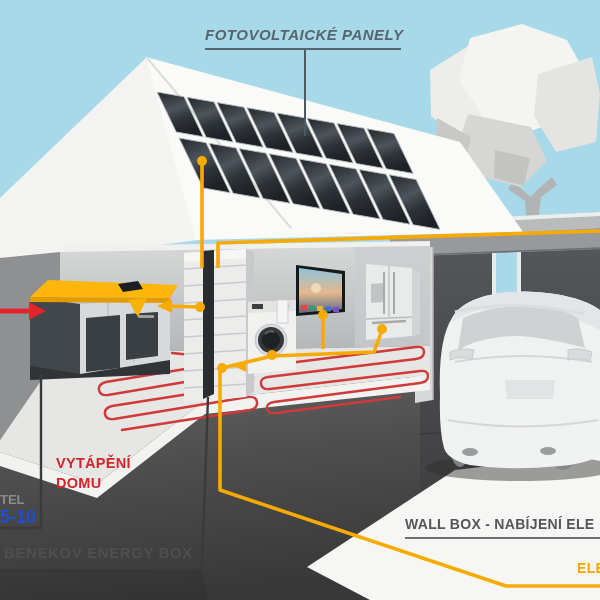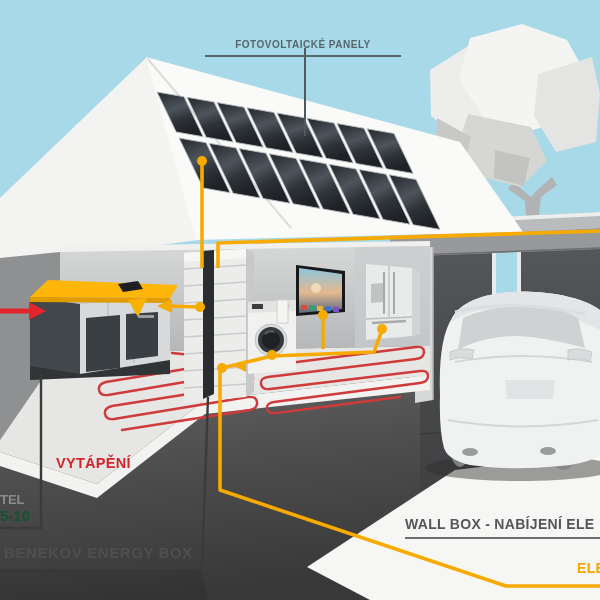--- a/index.html
+++ b/index.html
@@ -1,24 +1,24 @@
 <!DOCTYPE html>
 <html><head>
 <meta charset="utf-8">
 <style>
   html,body{margin:0;padding:0;background:#222;}
   #stage{position:relative;width:600px;height:600px;overflow:hidden;background:#a7d9e8;
          font-family:"Liberation Sans",sans-serif;}
   #scene{position:absolute;left:0;top:0;}
   .lbl{position:absolute;font-weight:bold;white-space:nowrap;}
-  #solar-label{left:205px;top:39px;width:196px;text-align:center;font-size:10px;
-               letter-spacing:.5px;color:#57666e;border-bottom:2px solid #57666e;padding-bottom:5px;}
+  #solar-label{left:205px;top:26px;width:196px;text-align:center;font-size:15px;
+               letter-spacing:.5px;color:#57666e;border-bottom:2px solid #57666e;padding-bottom:5px;font-style:italic;}
   #heat-label{left:56px;top:425px;font-size:14.5px;line-height:20px;color:#d4262b;letter-spacing:.3px;margin-top:28px;}
   #frag1{left:0px;top:492px;width:24px;text-align:left;font-size:13px;color:#8a8b8d;}
-  #frag2{left:0px;top:507px;width:28px;text-align:left;font-size:15px;color:#14532d;}
+  #frag2{left:0px;top:507px;width:28px;text-align:left;font-size:18px;color:#1d4ed8;}
   #benekov-label{left:4px;top:544px;font-size:15px;color:#4d4f51;letter-spacing:.6px;}
   #wallbox-label{left:405px;top:516px;width:196px;overflow:hidden;font-size:14px;color:#55565a;letter-spacing:.3px;}
   #wallbox-underline{position:absolute;left:405px;top:537px;width:195px;height:2px;background:#6e6f71;}
   #ele-label{left:577px;top:560px;font-size:14px;color:#f3a702;letter-spacing:.3px;}
 </style>
 </head>
 <body>
 
 <div id="stage">
 
@@ -239,20 +239,21 @@
     <polygon points="234,366 246,360 246,372"></polygon>
   </g>
 
   <path d="M305,48 L305,136" stroke="#4e5a61" stroke-width="2" fill="none"></path>
 </svg>
 
 <div class="lbl" id="solar-label">FOTOVOLTAICKÉ PANELY</div>
 
 <div class="lbl" id="heat-label">
   <div>VYTÁPĚNÍ</div>
+  <div>DOMU</div>
 </div>
 
 <div class="lbl" id="frag1">TEL</div>
 <div class="lbl" id="frag2">5-10</div>
 
 <div class="lbl" id="benekov-label">BENEKOV ENERGY BOX</div>
 
 <div class="lbl" id="wallbox-label">WALL BOX - NABÍJENÍ ELE</div>
 <div id="wallbox-underline"></div>
 

